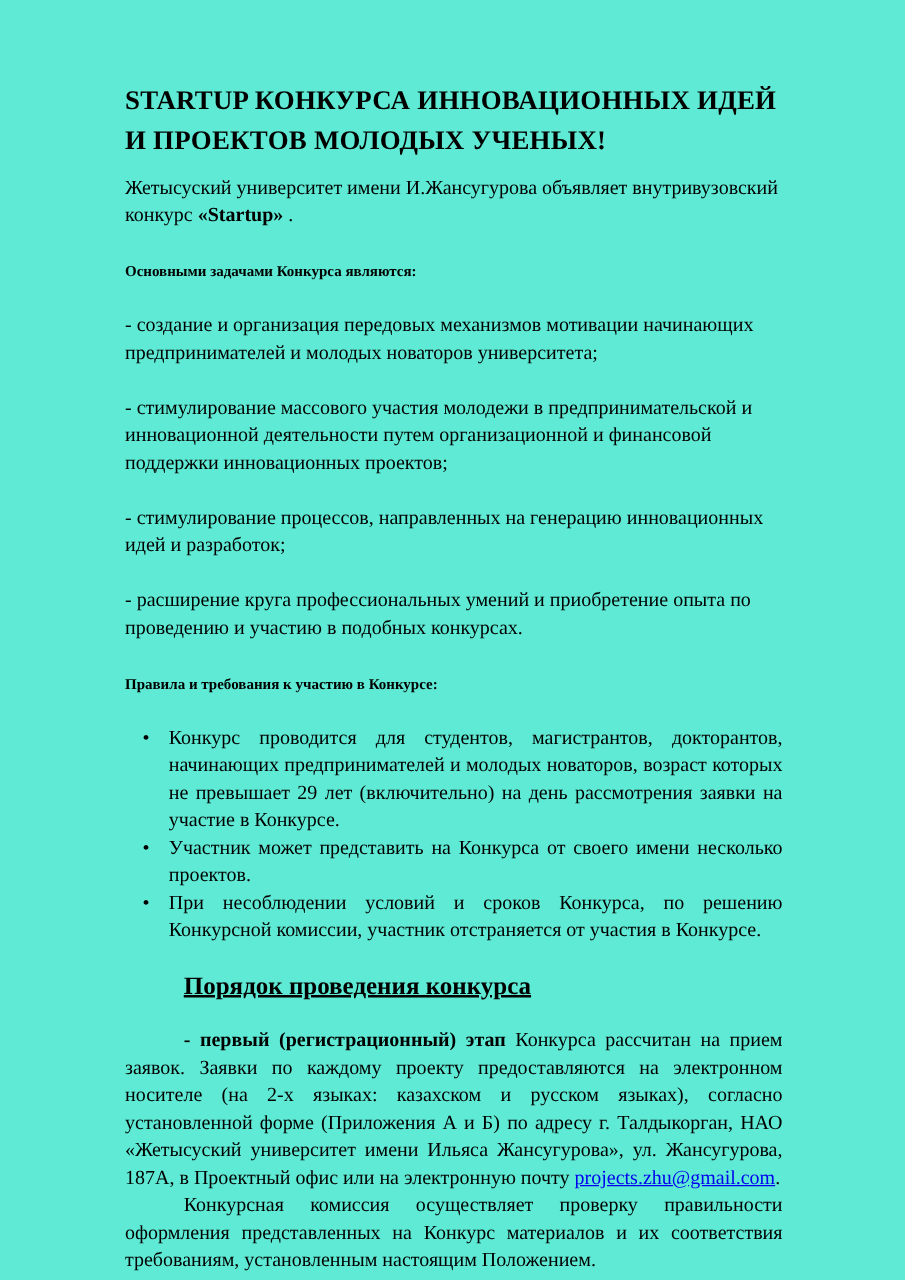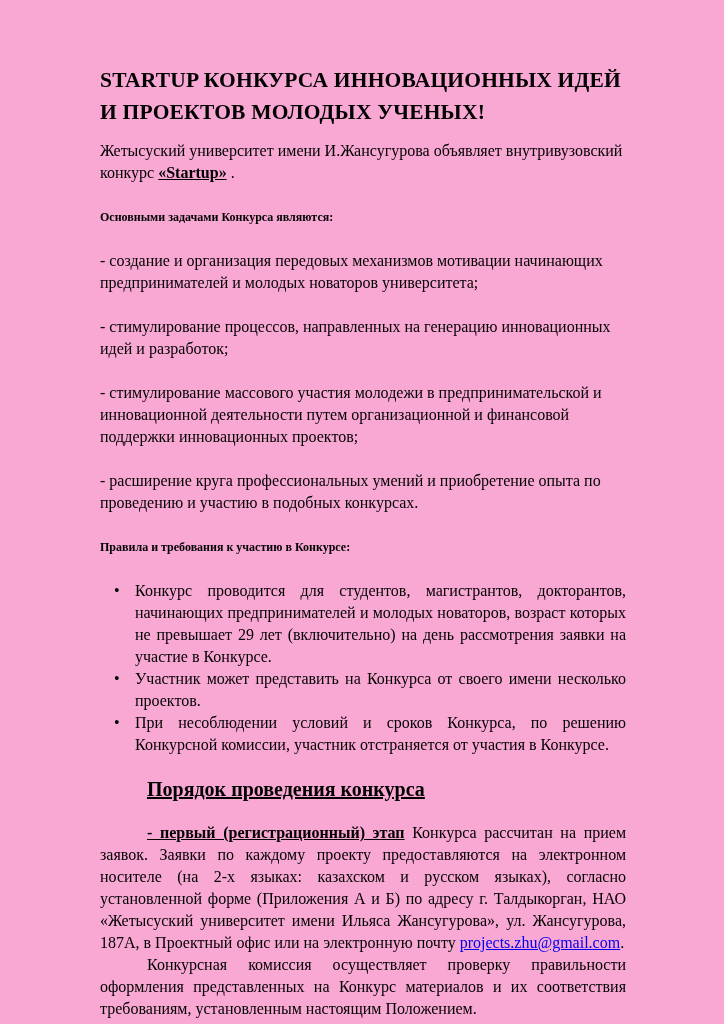--- a/index.html
+++ b/index.html
@@ -5,21 +5,21 @@
   html, body {
     margin: 0;
     padding: 0;
     background: #ffffff;
   }
   .page {
     position: relative;
     width: 724px;
     height: 1024px;
     box-sizing: border-box;
-    background: #f9a8d4;
+    background: #5eead4;
     padding: 64px 98px 40px 100px;
     font-family: "Liberation Serif", "DejaVu Serif", serif;
     font-size: 16px;
     line-height: 22px;
     color: #000000;
     overflow: hidden;
   }
   .doc-title {
     font-size: 21.5px;
     line-height: 32px;
@@ -64,36 +64,36 @@
   .proc-para {
     margin: 0;
     text-align: justify;
     text-indent: 47px;
   }
   .email-link {
     color: #0000EE;
     text-decoration: underline;
     cursor: pointer;
   }
-  b { font-weight: bold; text-decoration: underline; }
+  b { font-weight: bold; }
 </style>
 </head>
 <body>
 
 <div class="page">
 
   <h1 class="doc-title">STARTUP КОНКУРСА ИННОВАЦИОННЫХ ИДЕЙ И ПРОЕКТОВ МОЛОДЫХ УЧЕНЫХ!</h1>
 
   <p class="para"><span>Жетысуский университет имени И.Жансугурова объявляет внутривузовский конкурс </span><b>«Startup»</b><span>  .</span></p>
 
   <h2 class="section-heading">Основными задачами Конкурса являются:</h2>
 
   <p class="para">- создание и организация передовых механизмов мотивации начинающих предпринимателей  и молодых новаторов университета;</p>
+  <p class="para">- стимулирование массового участия молодежи в предпринимательской  и инновационной деятельности путем организационной и финансовой поддержки инновационных проектов;</p>
   <p class="para">- стимулирование процессов, направленных на генерацию инновационных идей и разработок;</p>
-  <p class="para">- стимулирование массового участия молодежи в предпринимательской  и инновационной деятельности путем организационной и финансовой поддержки инновационных проектов;</p>
   <p class="para">- расширение круга профессиональных умений и приобретение опыта по проведению и участию в подобных конкурсах.</p>
 
   <h2 class="section-heading">Правила и требования к участию в Конкурсе:</h2>
 
   <div class="bullet-list">
     <div class="bullet-item">
       <span class="bullet-marker">•</span>
       <span class="bullet-text">Конкурс проводится для студентов, магистрантов, докторантов, начинающих предпринимателей  и молодых новаторов, возраст которых не превышает  29 лет (включительно) на день рассмотрения заявки на участие в Конкурсе.</span>
     </div>
     <div class="bullet-item">

